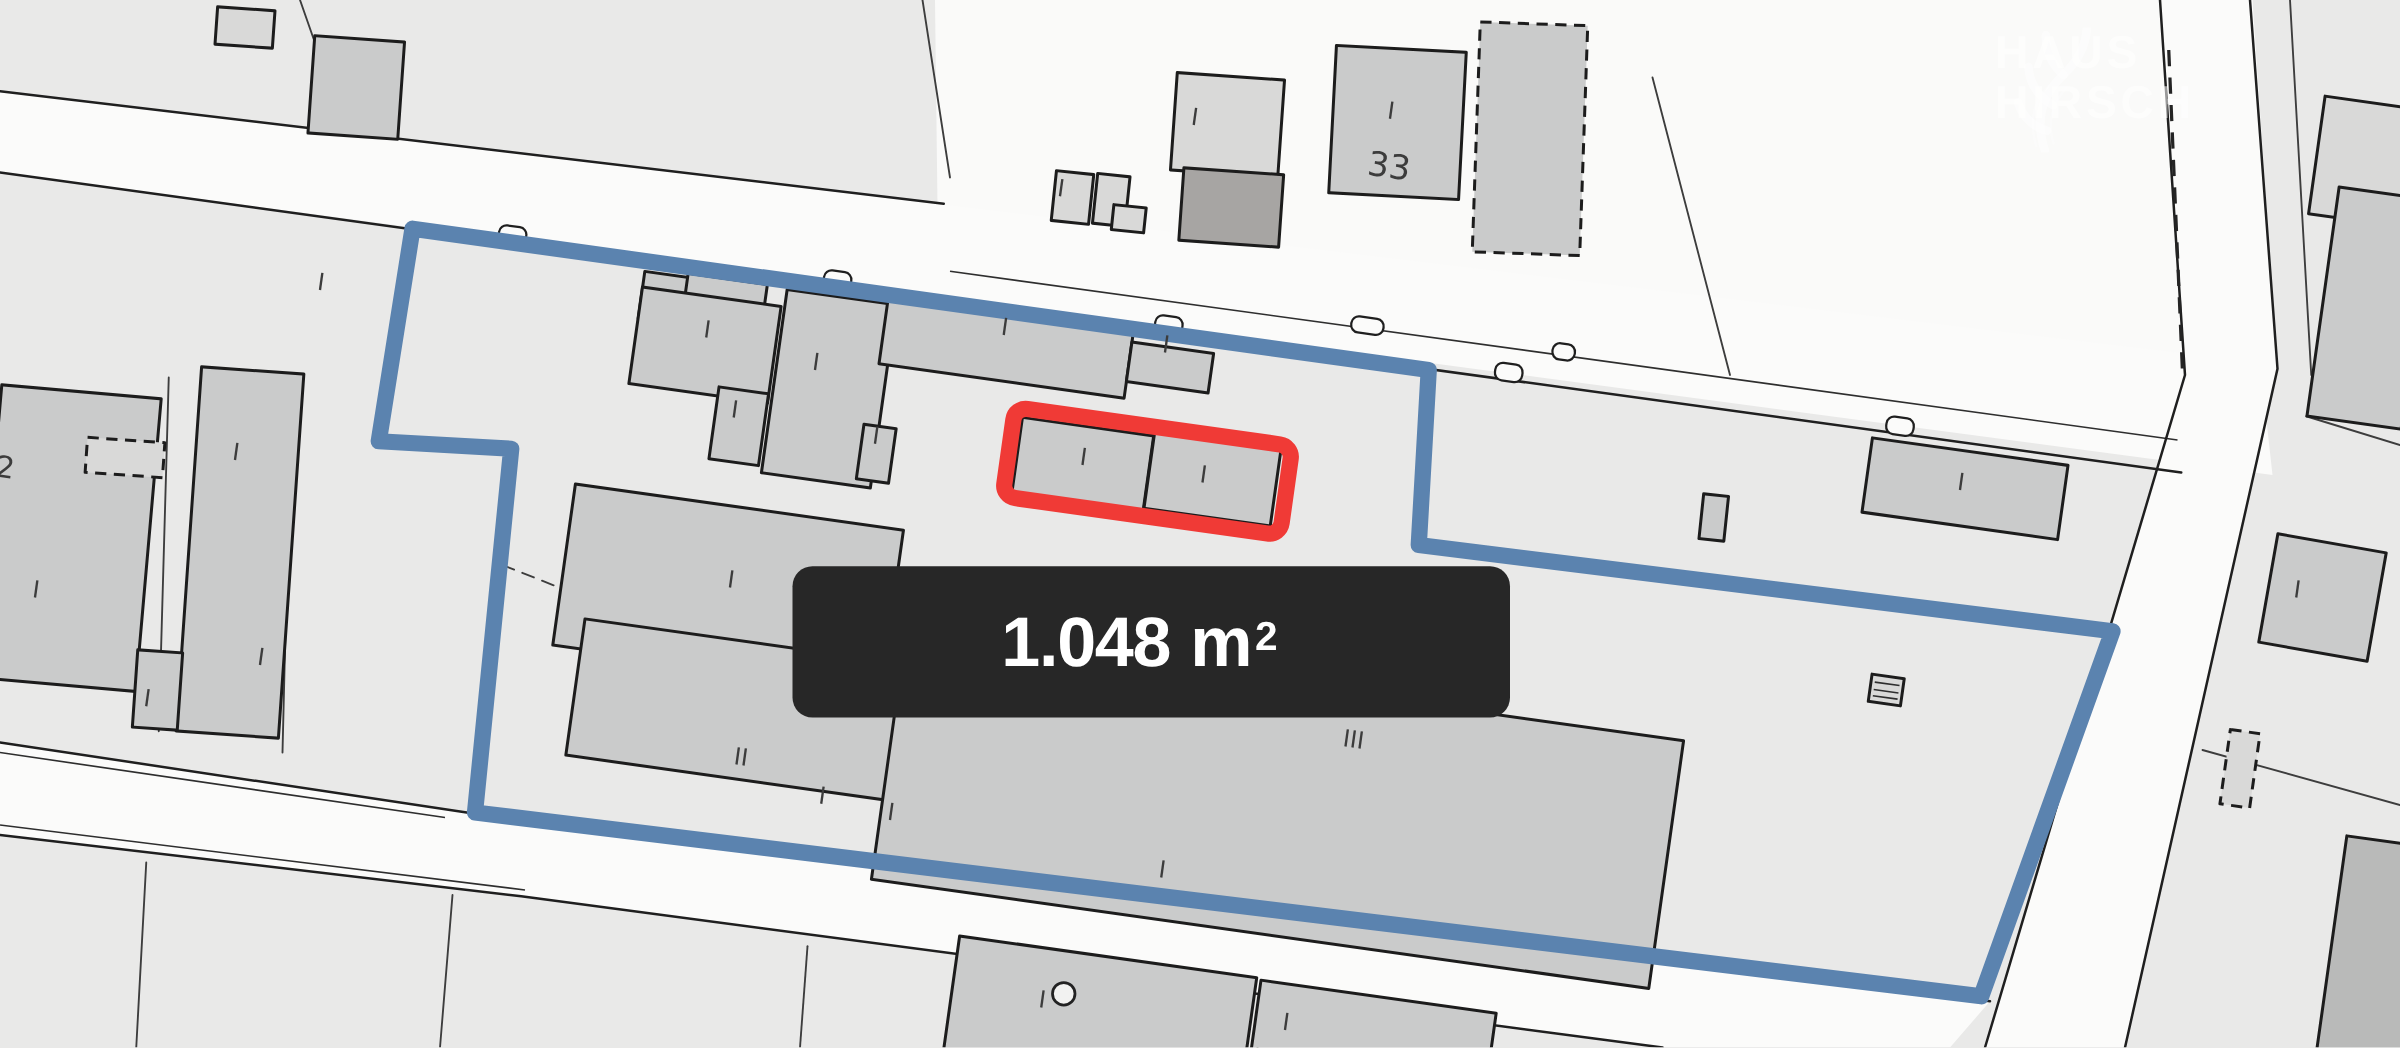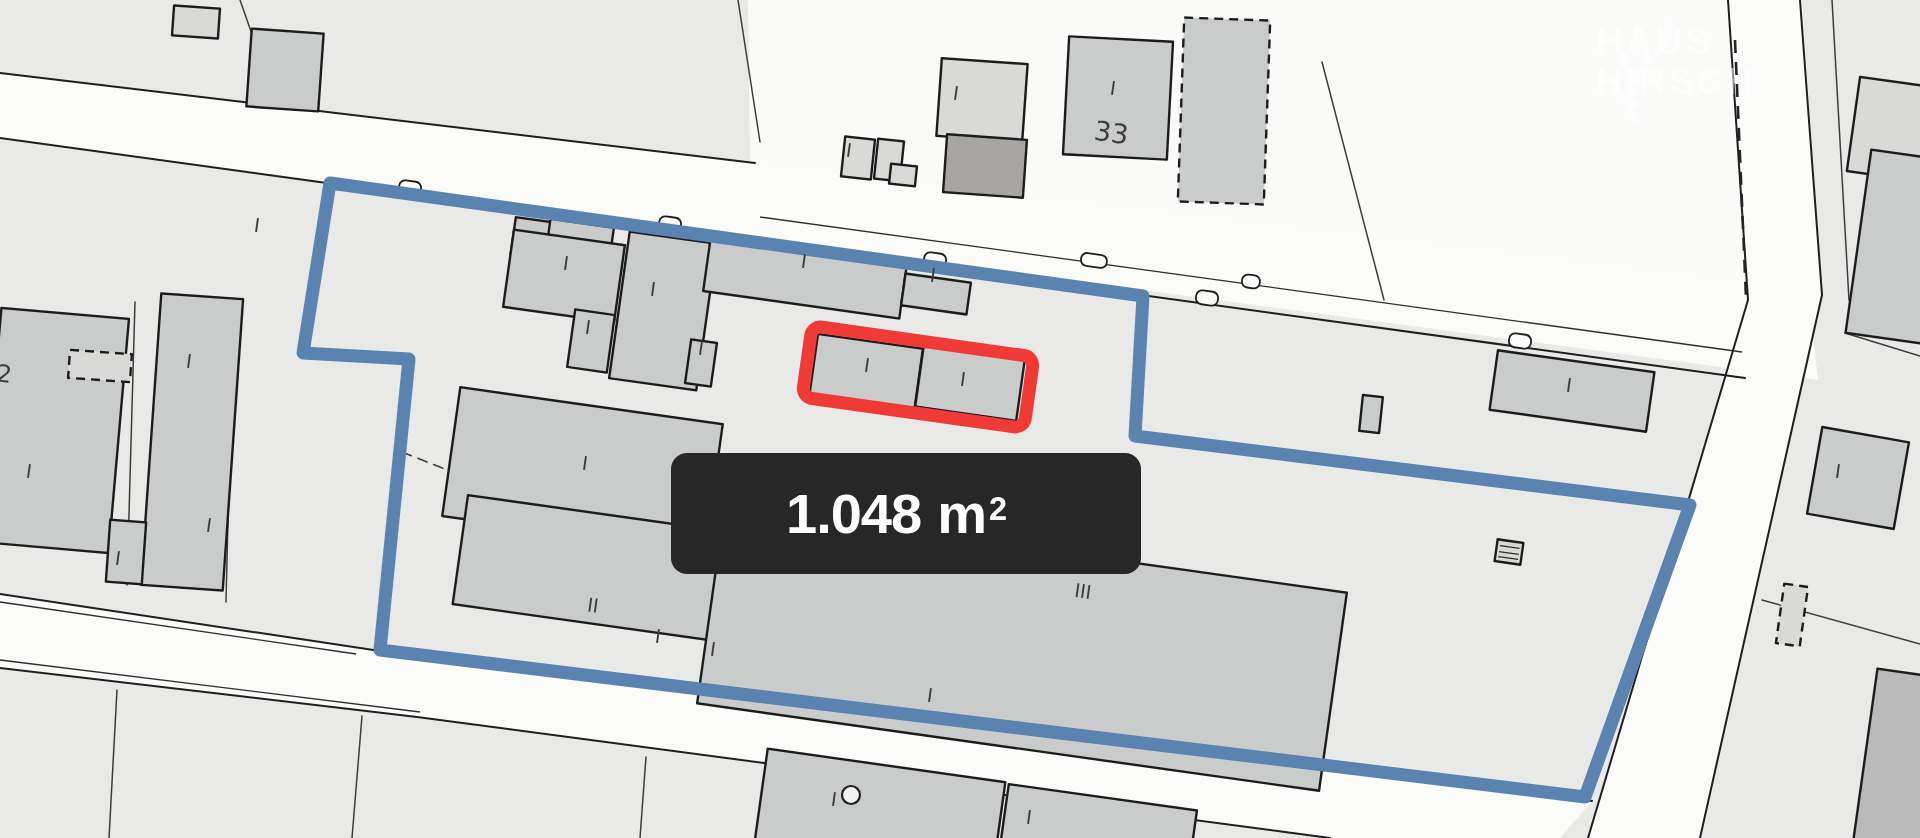--- a/index.html
+++ b/index.html
@@ -18,21 +18,21 @@
   .bld-light{fill:#d9d9d8;}
   .bld-dark{fill:#a7a5a3;}
   .bld-darker{fill:#b9bab9;}
   .bld-dashed{stroke-dasharray:9 6;}
   .bump{fill:#fbfbfa;stroke:#1f1f1f;stroke-width:1.8;}
   .mark{fill:#3c3c3c;font-family:"DejaVu Sans",sans-serif;font-weight:500;text-anchor:middle;}
   .boundary{fill:none;stroke-width:13;stroke-linejoin:round;stroke-linecap:round;}
   .highlight{fill:none;stroke-width:13;stroke-linejoin:round;}
 
   
-  .area-label{position:absolute;left:671px;top:453px;width:470px;height:121px;
+  .area-label{position:absolute;left:634px;top:453px;width:574px;height:121px;
               background:#272727;border-radius:16px;color:#ffffff;
               display:flex;align-items:center;justify-content:center;
               font-weight:bold;font-size:56px;letter-spacing:-1px;white-space:nowrap;}
   .area-label sup{font-size:0.58em;position:relative;top:-0.12em;margin:0 4px 0 3px;vertical-align:super;}
   .area-label .gap{display:inline-block;width:16px;}
 
   
   .logo{position:absolute;left:1596px;top:22px;display:flex;align-items:center;gap:10px;
         color:rgba(255,255,255,0.55);}
   .logo-text{font-weight:bold;font-size:37px;letter-spacing:3px;line-height:40px;}

